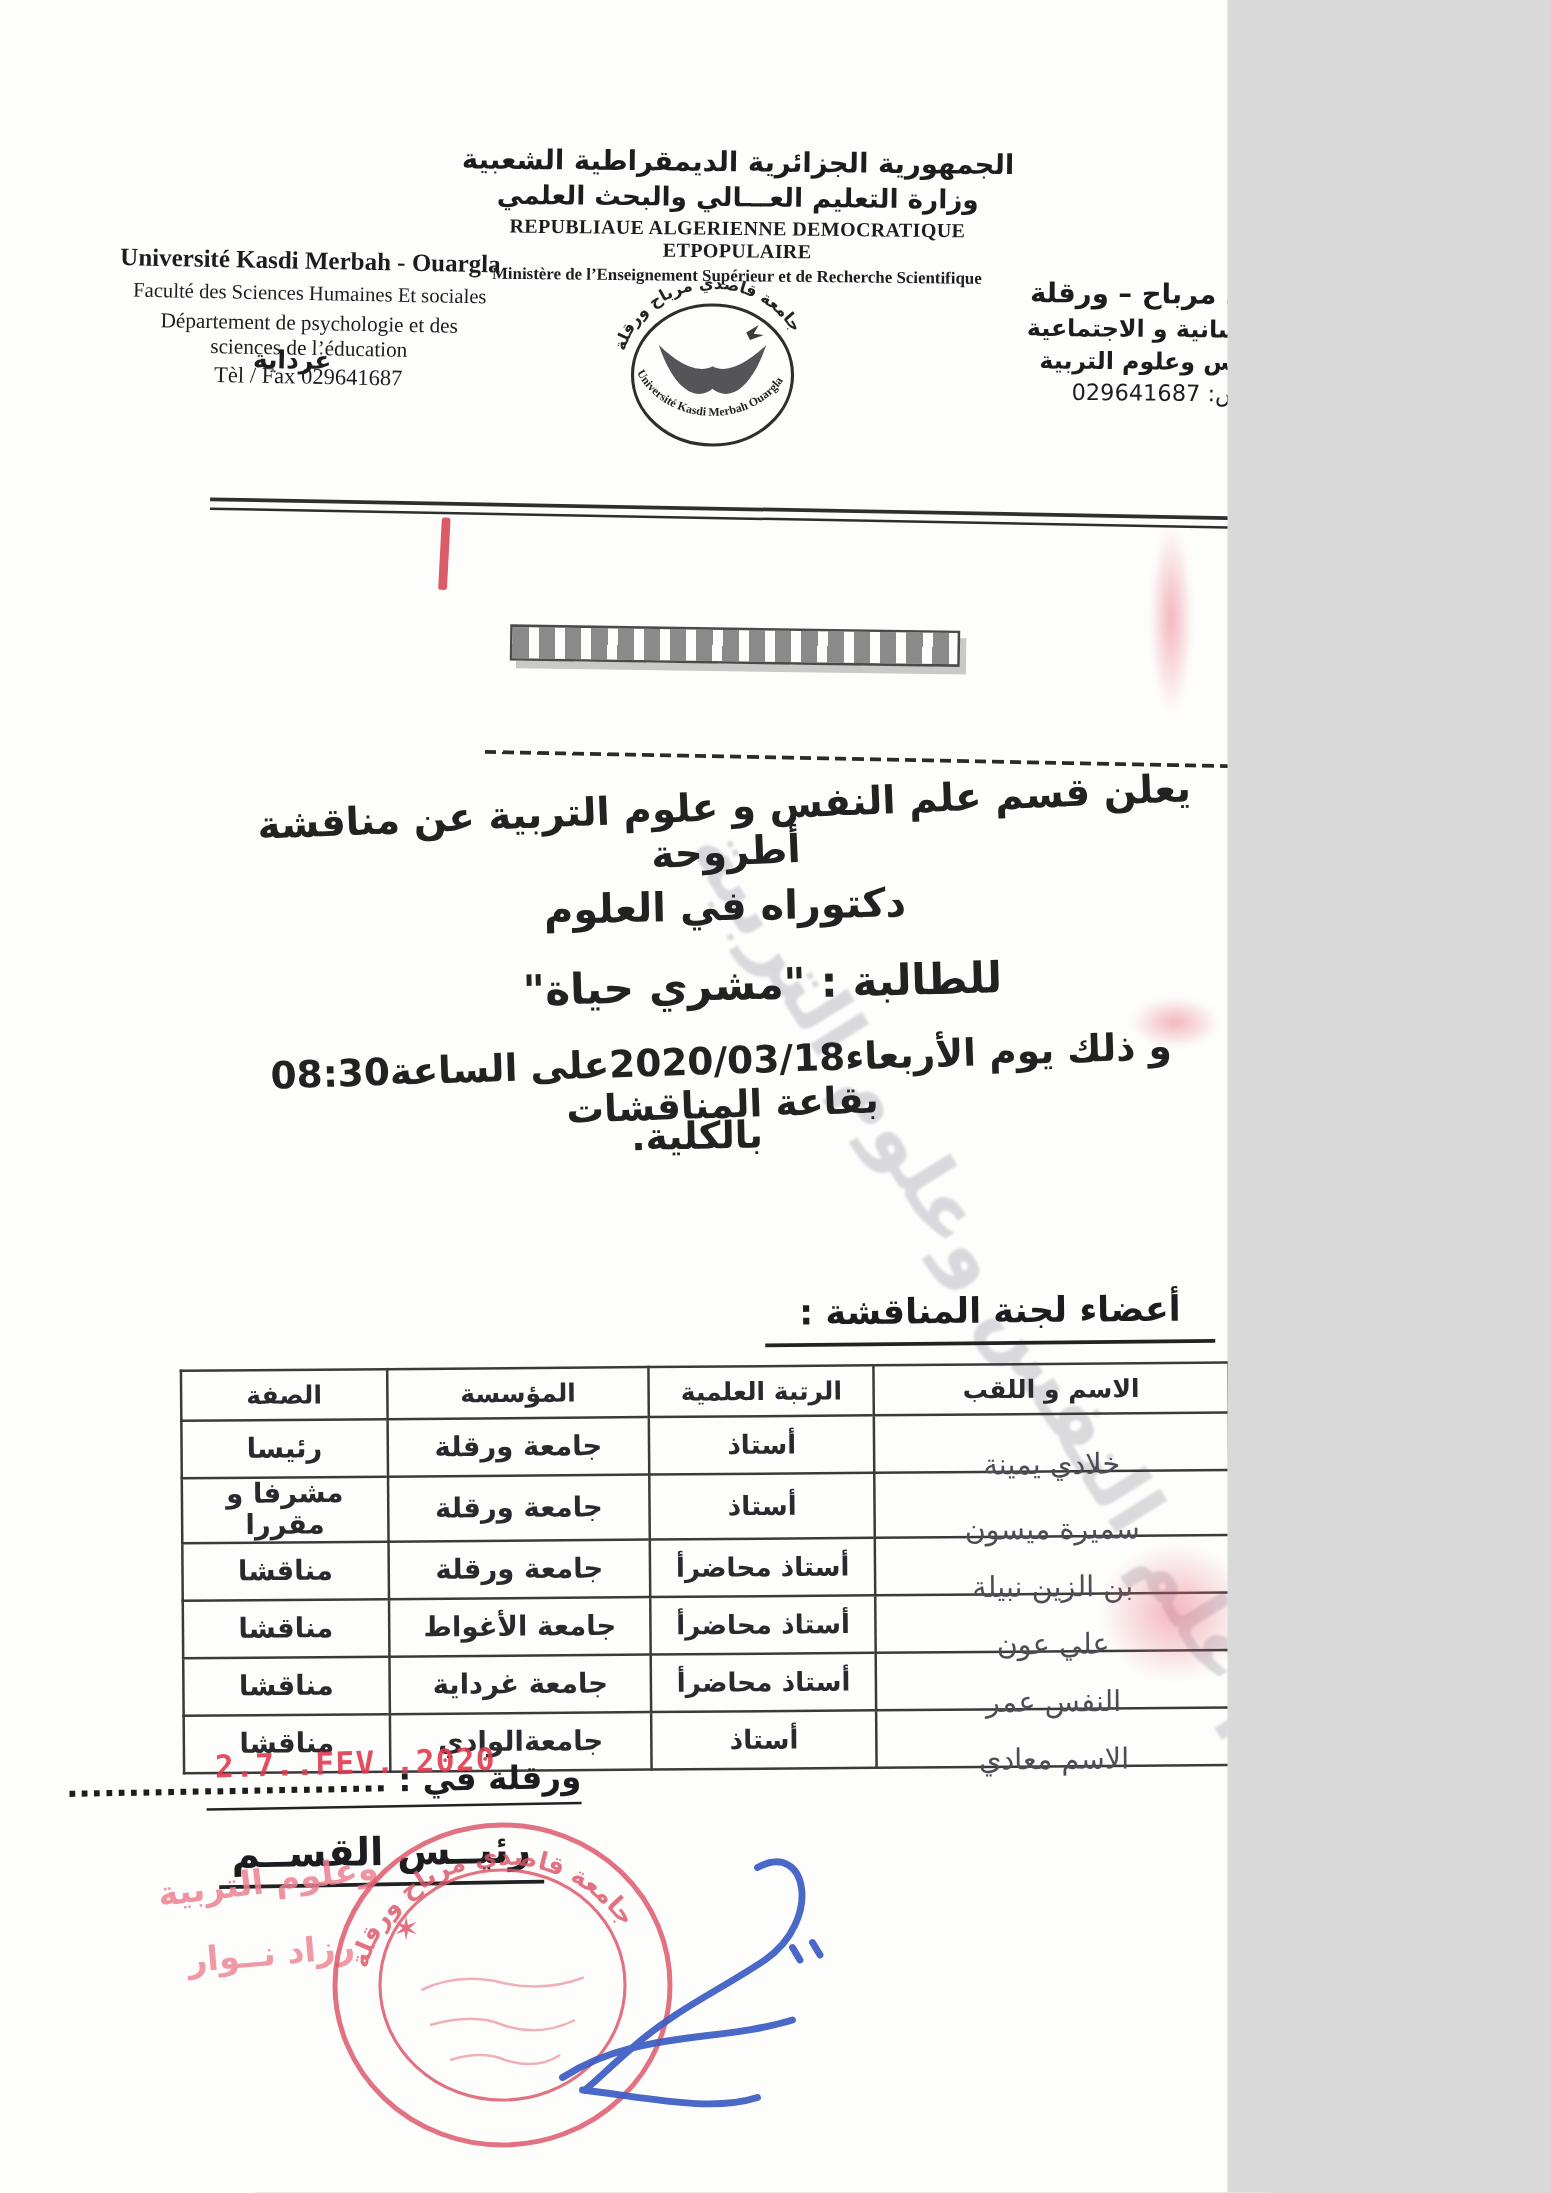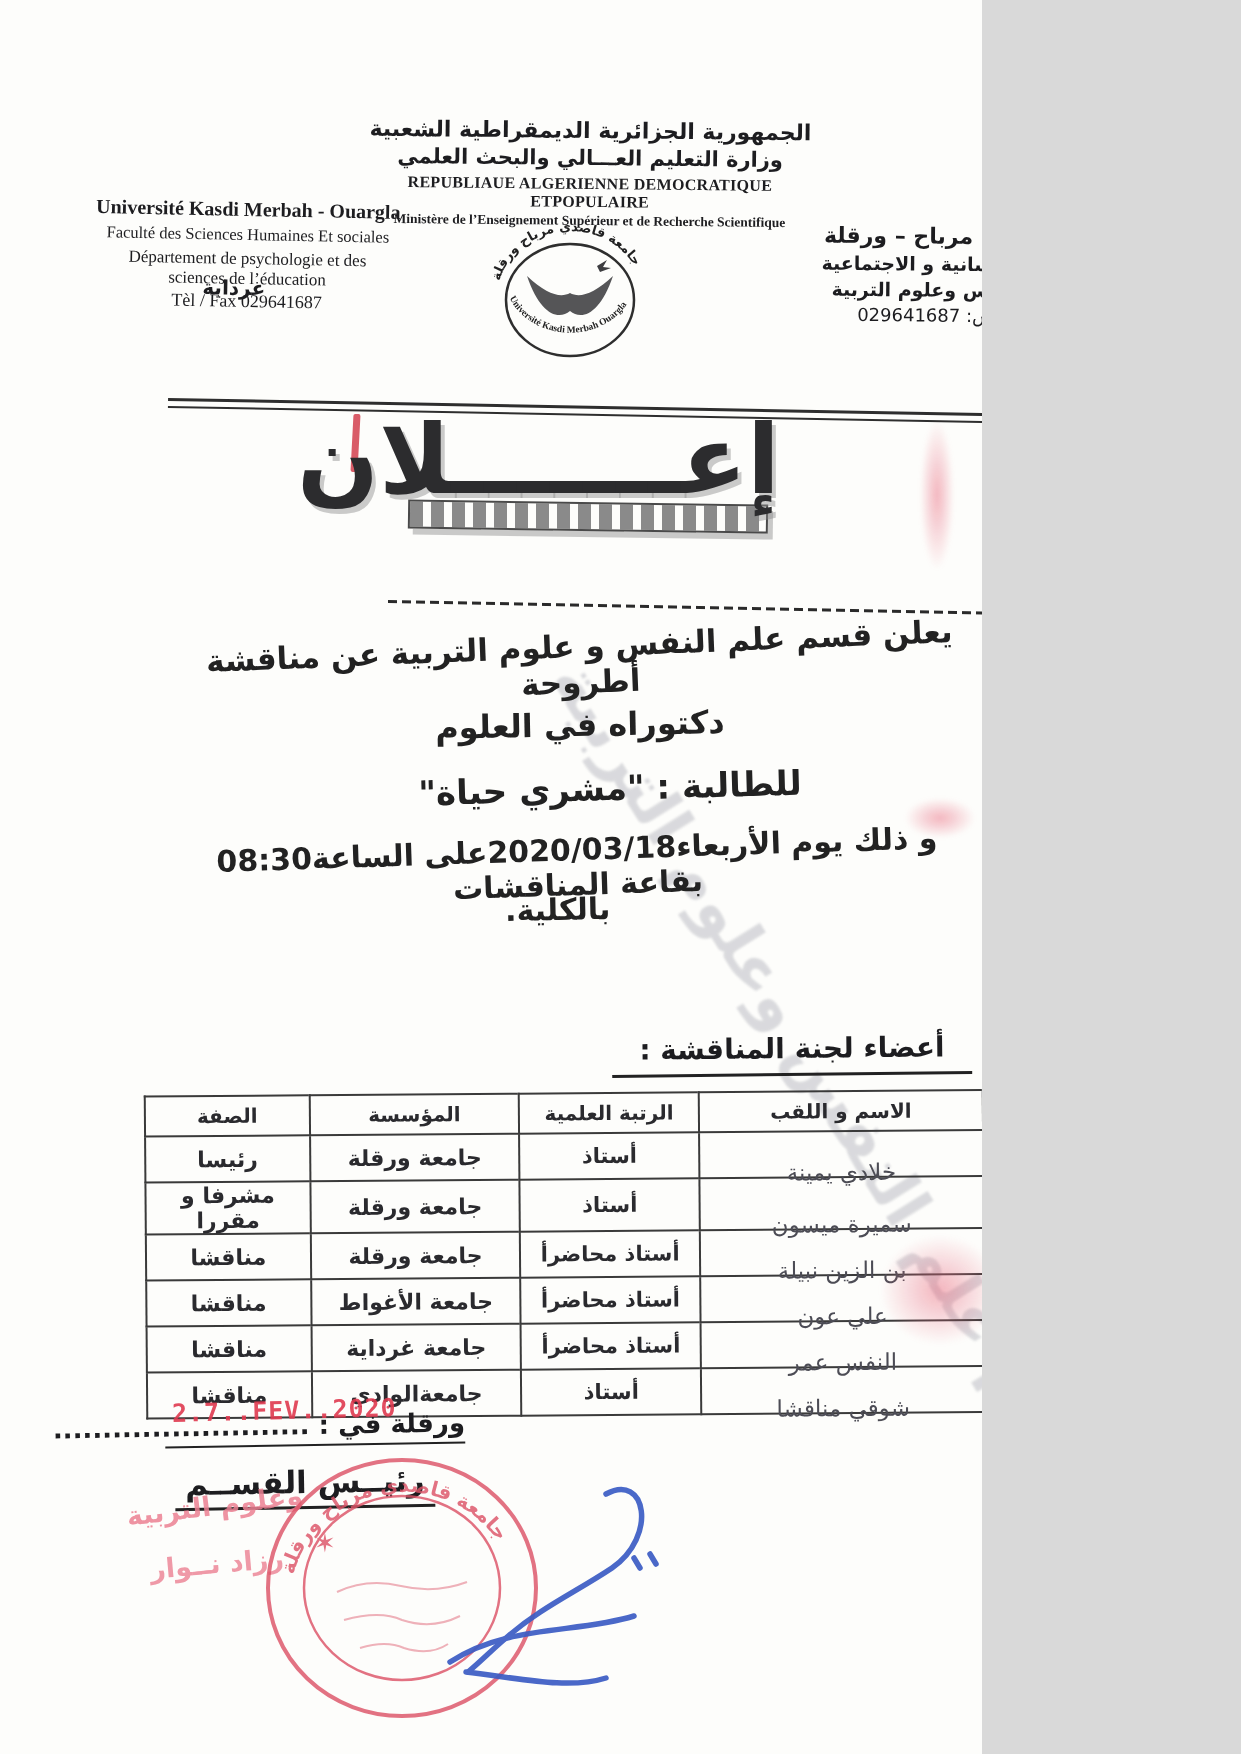--- a/index.html
+++ b/index.html
@@ -138,21 +138,20 @@
     </text>
     <text font-size="9.5" font-weight="bold" fill="#222" font-family="Liberation Serif, serif">
       <textPath href="#arcBot" startOffset="4%">Université Kasdi Merbah Ouargla</textPath>
     </text>
   </svg>
 
   <div class="abs dbl-rule"></div>
 
   <div class="abs title-red-mark"></div>
   <div class="abs title-checker"></div>
-  <div class="abs title-word">إعـــــــلان</div>
 
   <div class="abs dotted-line"></div>
 
   <div class="abs watermark">قسم علم النفس وعلوم التربية</div>
 
   <div class="abs body-line bl1">يعلن قسم علم النفس و علوم التربية عن مناقشة أطروحة</div>
   <div class="abs body-line bl2">دكتوراه في العلوم</div>
   <div class="abs body-line bl3">للطالبة : "مشري حياة"</div>
   <div class="abs body-line bl4">و ذلك  يوم الأربعاء2020/03/18على الساعة08:30 بقاعة المناقشات</div>
   <div class="abs body-line bl5">بالكلية.</div>
@@ -207,21 +206,21 @@
       </tr>
       <tr>
         <td class="cell-num">02</td>
         <td class="cell-name"><span>النفس عمر</span></td>
         <td class="cell-rank">أستاذ محاضرأ</td>
         <td>جامعة غرداية</td>
         <td>مناقشا</td>
       </tr>
       <tr>
         <td class="cell-num">06</td>
-        <td class="cell-name"><span>شوقي مناقشا</span></td>
+        <td class="cell-name"><span>الاسم معادي</span></td>
         <td class="cell-rank">أستاذ</td>
         <td>جامعةالوادي</td>
         <td>مناقشا</td>
       </tr>
     </tbody>
   </table>
 
   <div class="abs place-line">ورقلة في : ..........................</div>
   <div class="abs date-stamp">2.7..FEV..2020</div>
   <div class="abs sig-title">رئيــس القســم</div>

